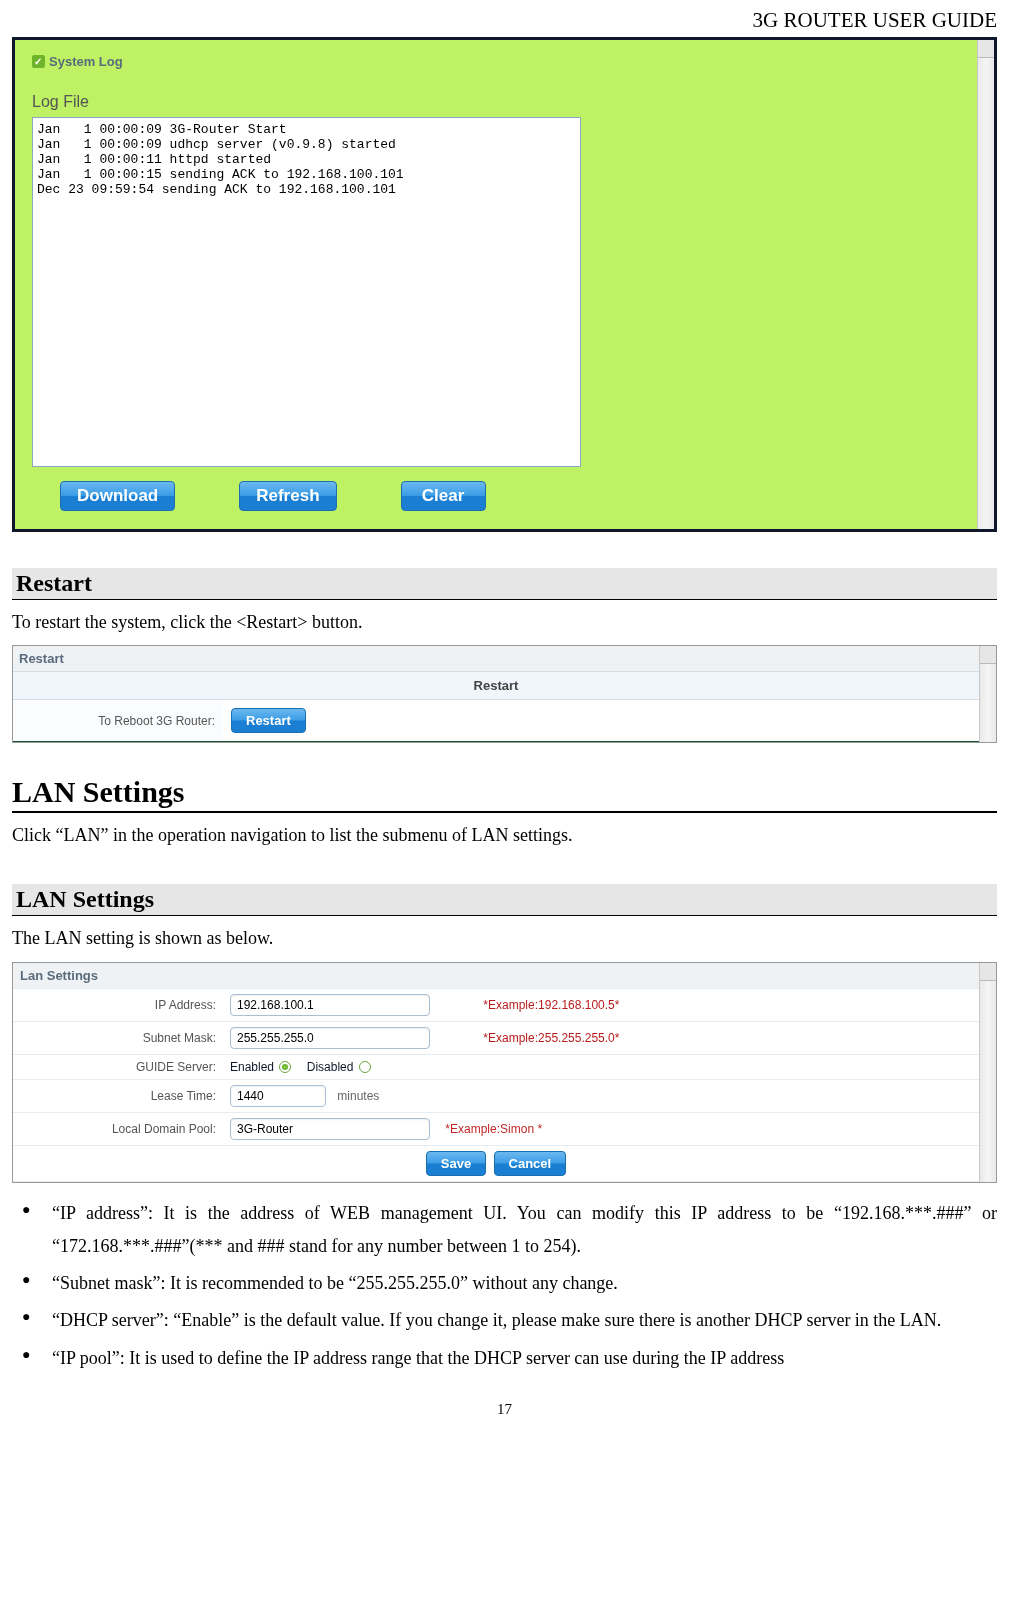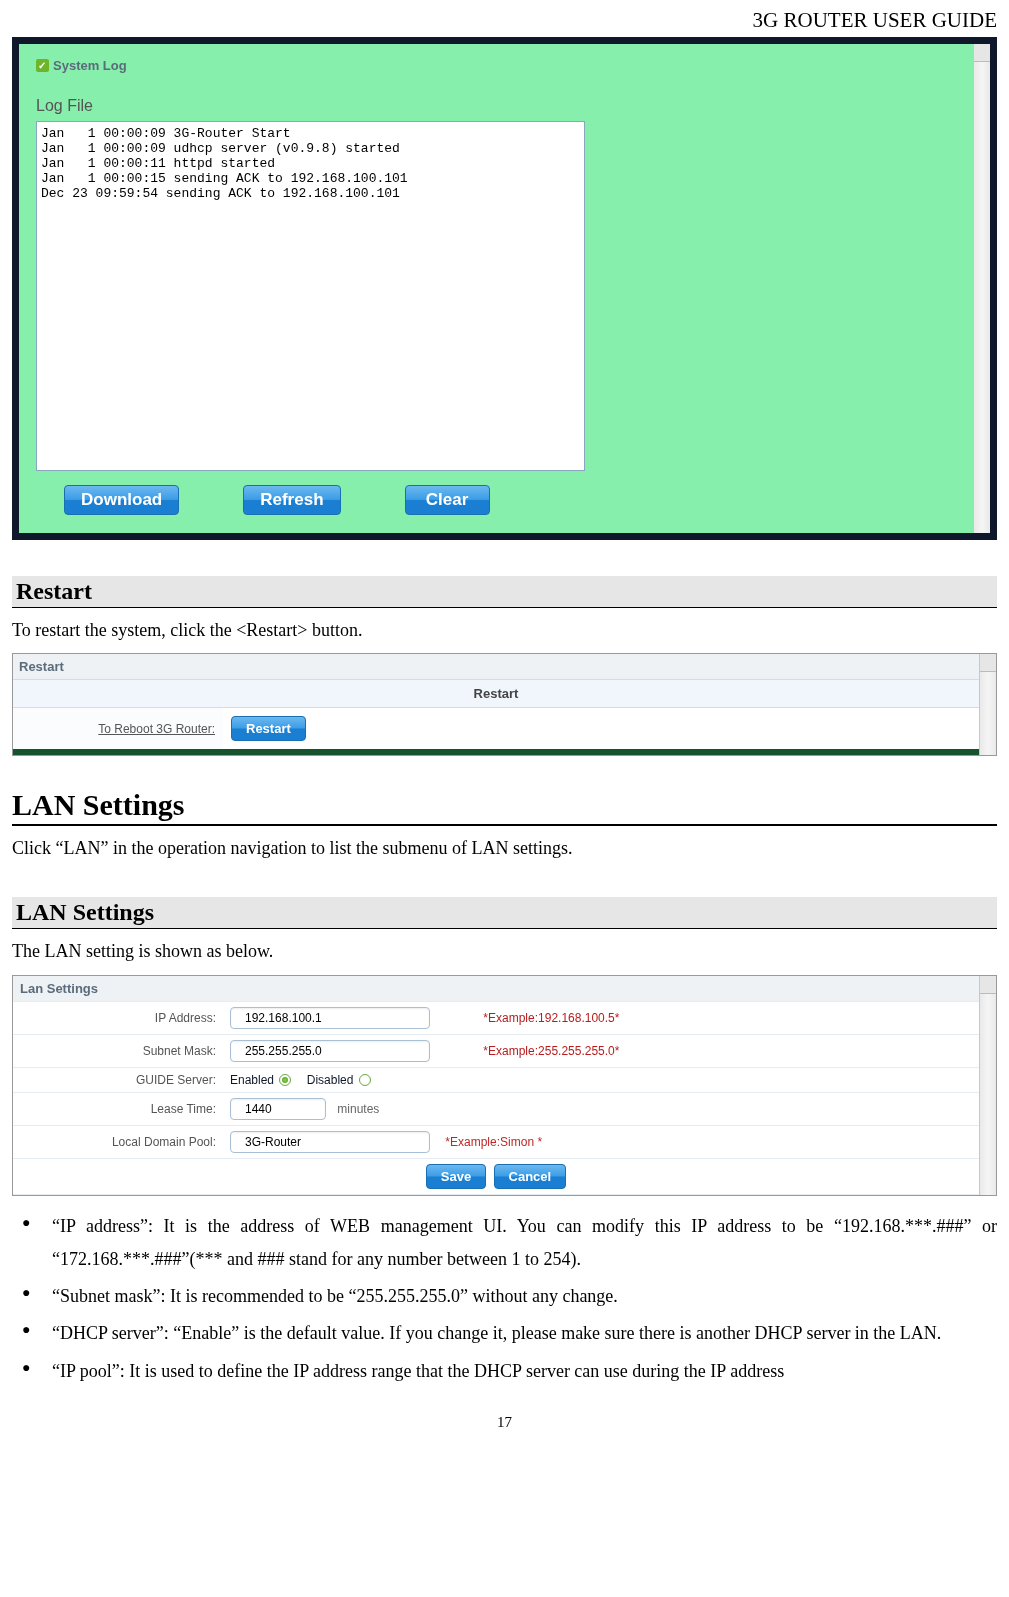--- a/index.html
+++ b/index.html
@@ -11,22 +11,22 @@
     padding: 8px 12px 40px 12px;
     color: #000;
   }
   .header-title {
     text-align: right;
     font-size: 21px;
     font-family: "Times New Roman", serif;
     margin-bottom: 4px;
   }
   .screenshot-panel {
-    border: 7px solid #0f172a;
-    background: #86efac;
+    border: 3px solid #0f172a;
+    background: #bef264;
     position: relative;
     margin-bottom: 4px;
   }
   .panel-scrollbar {
     position: absolute;
     right: 0; top: 0; bottom: 0;
     width: 17px;
     background: linear-gradient(to right,#e9e9e9,#f5f5f5,#e9e9e9);
     border-left: 1px solid #c8c8c8;
   }
@@ -114,37 +114,37 @@
     margin: 10px 0;
     line-height: 1.4;
   }
   
   .restart-outer { border:1px solid #999; background:#fff; position:relative; }
   .restart-outer .panel-scrollbar::before{ background:#e6e6e6; }
   .restart-inner { margin-right:17px; }
   .restart-table { width:100%; border-collapse:collapse; font-family:Arial,sans-serif; font-size:12px; }
   .restart-head { background:#eef2f5; border-bottom:1px solid #d4dde4; padding:5px 6px; font-weight:bold; font-size:13px; color:#5a6c7c;}
   .restart-subhead { background:#f0f6fb; text-align:center; font-weight:bold; font-size:13px; color:#444; padding:6px; border-bottom:1px solid #d4dde4;}
-  .restart-row td { padding:8px; border-bottom:6px solid #14532d;text-decoration:underline;}
+  .restart-row td { padding:8px; border-bottom:1px solid #14532d;}
   .restart-row .lbl { width:210px; text-align:right; color:#555; background:#fafcfe;}
   .blue-btn {
     display:inline-block; font-family:Arial,sans-serif; font-weight:bold; font-size:13px; color:#fff;
     padding:4px 14px; border-radius:4px; border:1px solid #1a6fb0;
     background:linear-gradient(to bottom,#6cb8ef 0%,#3c9de6 48%,#1a7fd2 52%,#1a7fd2 100%);
     cursor:pointer;
   }
   
   .lan-outer { border:1px solid #999; background:#fff; position:relative; }
   .lan-inner { margin-right:17px; }
   .form-table { width:100%; border-collapse:collapse; font-family:Arial,sans-serif; font-size:12px;}
   .form-head { background:#eef2f5; border-bottom:1px solid #d4dde4; padding:5px 6px; font-weight:bold; font-size:13px; color:#5a6c7c;}
   .form-table td { padding:5px 7px; border-bottom:1px solid #e6edf2;}
   .form-table .flabel { width:210px; text-align:right; color:#555; }
   .txtinput {
-    border:1px solid #a8bfd4; border-radius:4px; padding:3px 14px;
+    border:1px solid #a8bfd4; border-radius:4px; padding:3px 6px;
     font-family:Arial,sans-serif; font-size:12px; background:#fff;
     box-shadow:inset 0 1px 2px rgba(0,0,0,.07);
   }
   .txtinput.w200{width:200px;}
   .txtinput.w140{width:140px;}
   .txtinput.w75{width:96px;}
   .hint { color:#b91c1c; font-size:12px; margin-left:50px;}
   .hint2 { color:#c02828; font-size:12px; margin-left:12px;}
   .radio-lbl { margin-right:12px; color:#0f172a;}
   .radio-dot{

